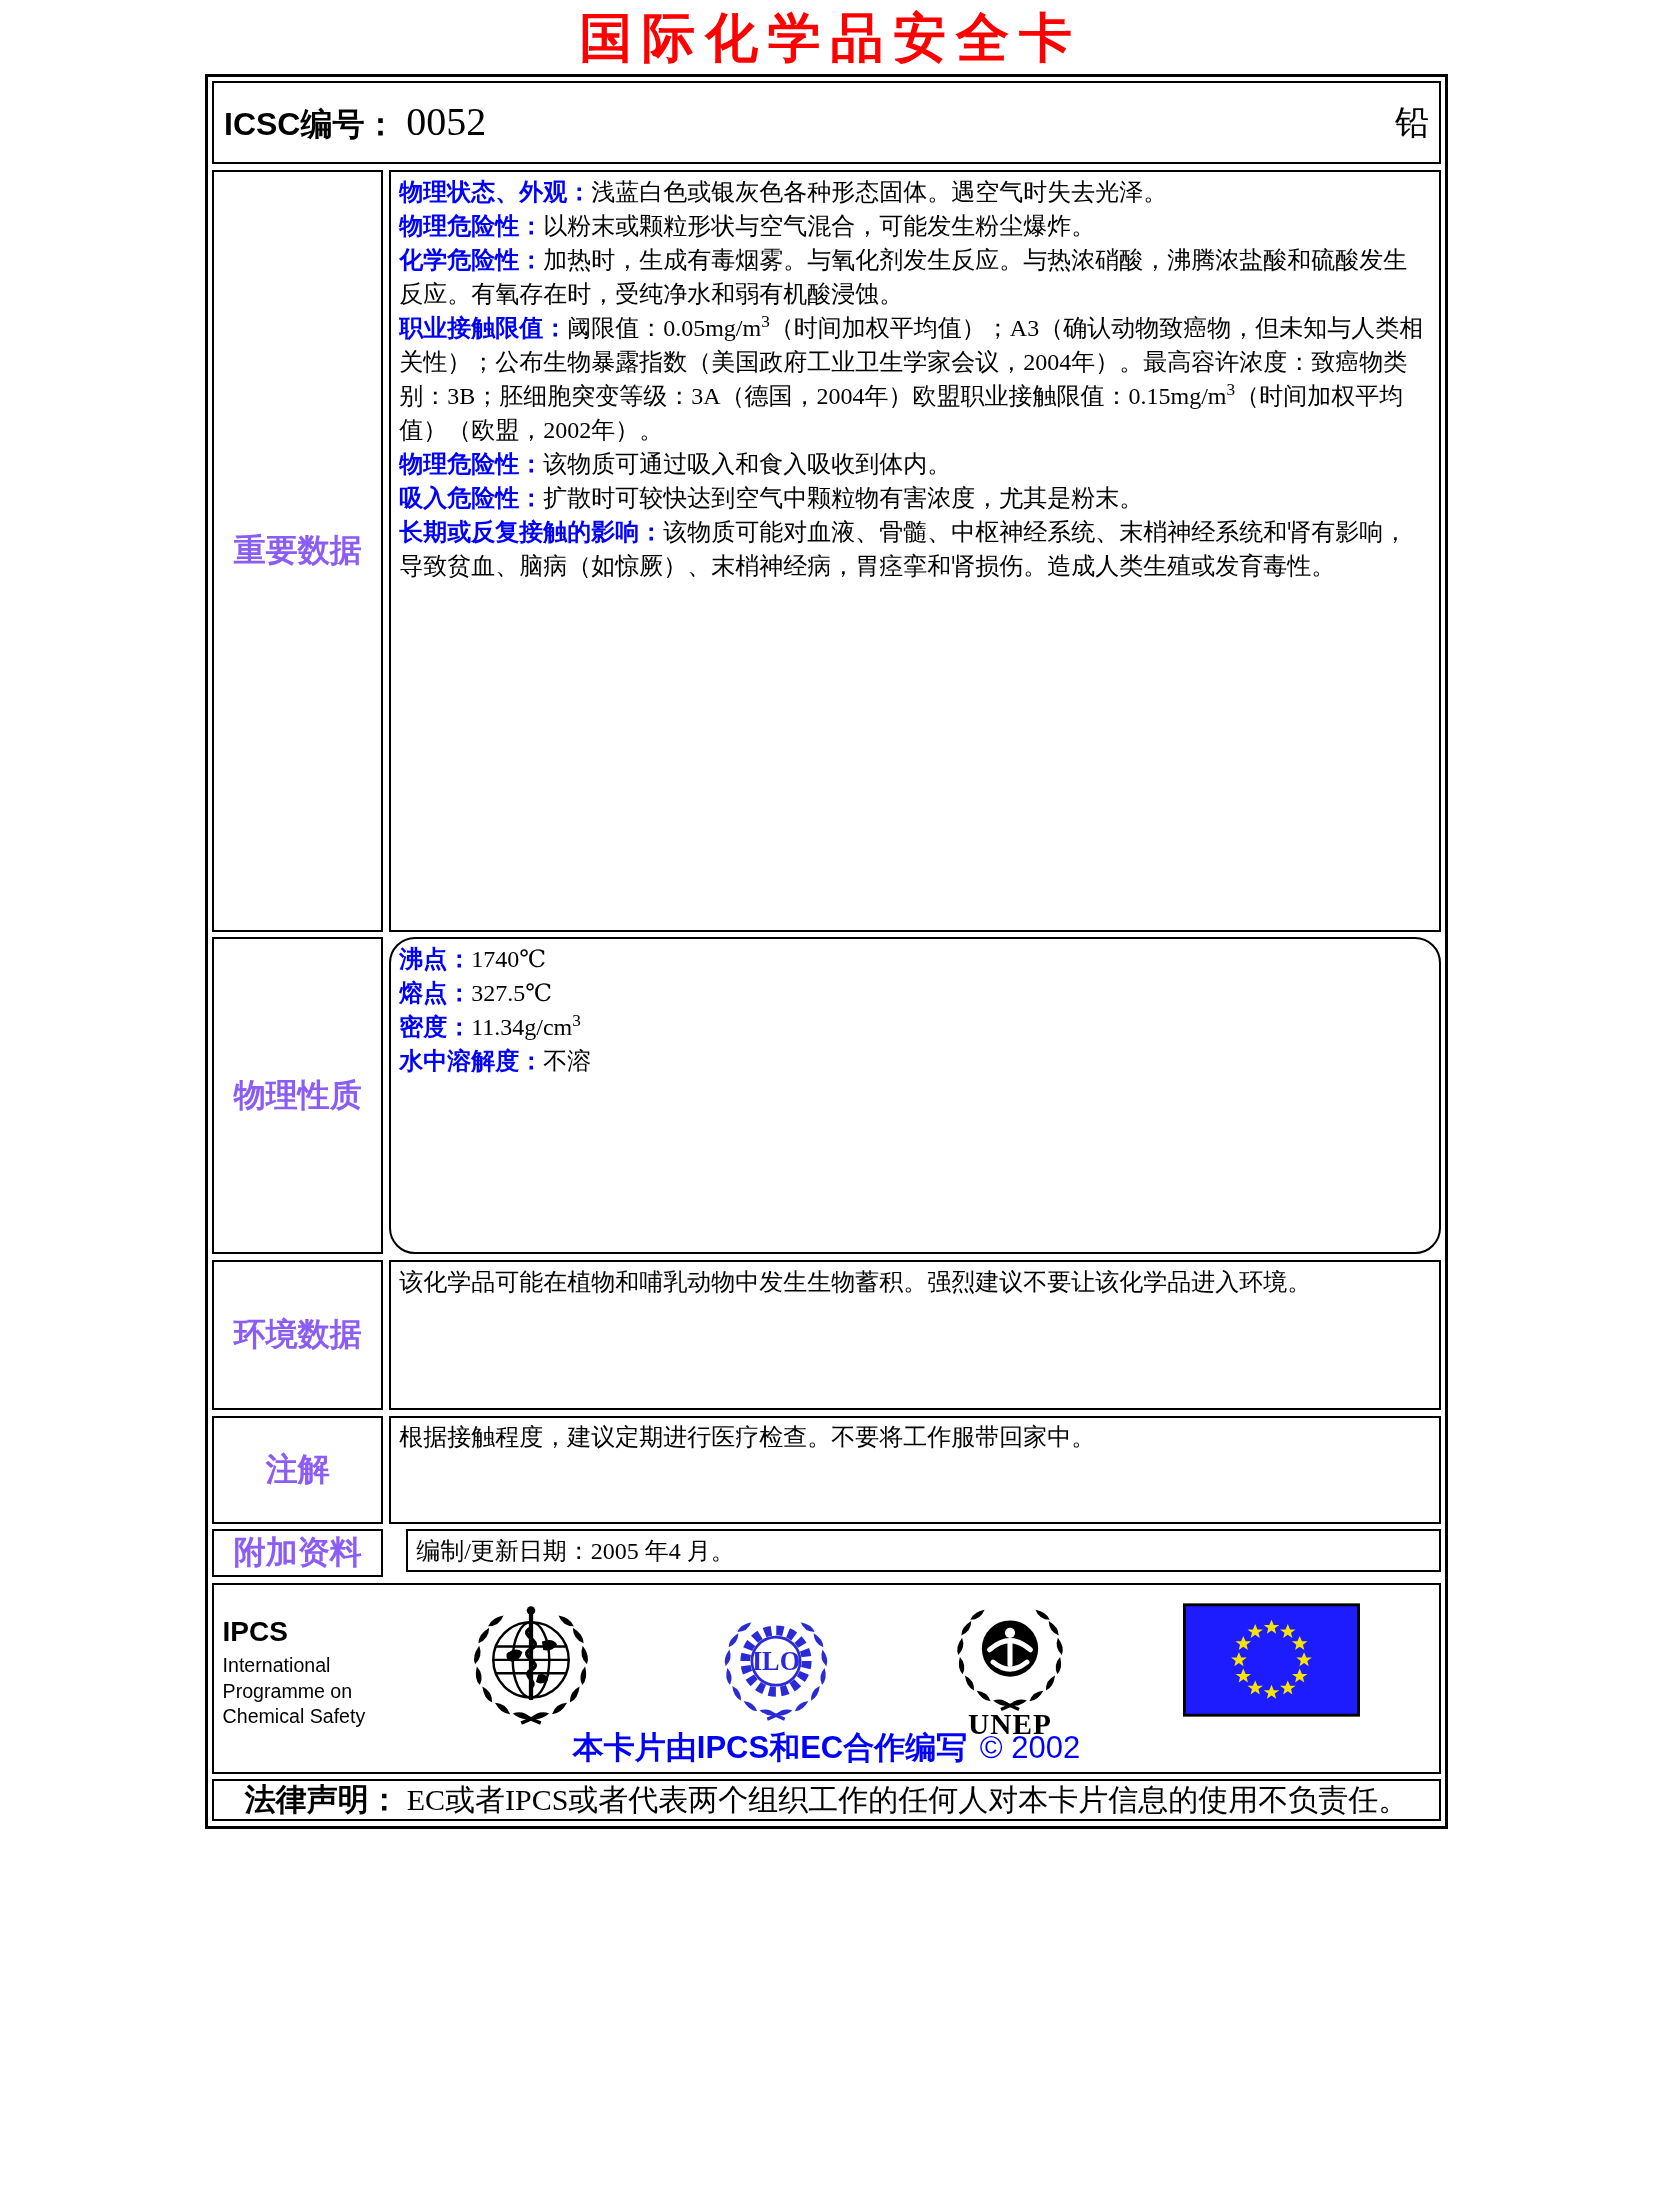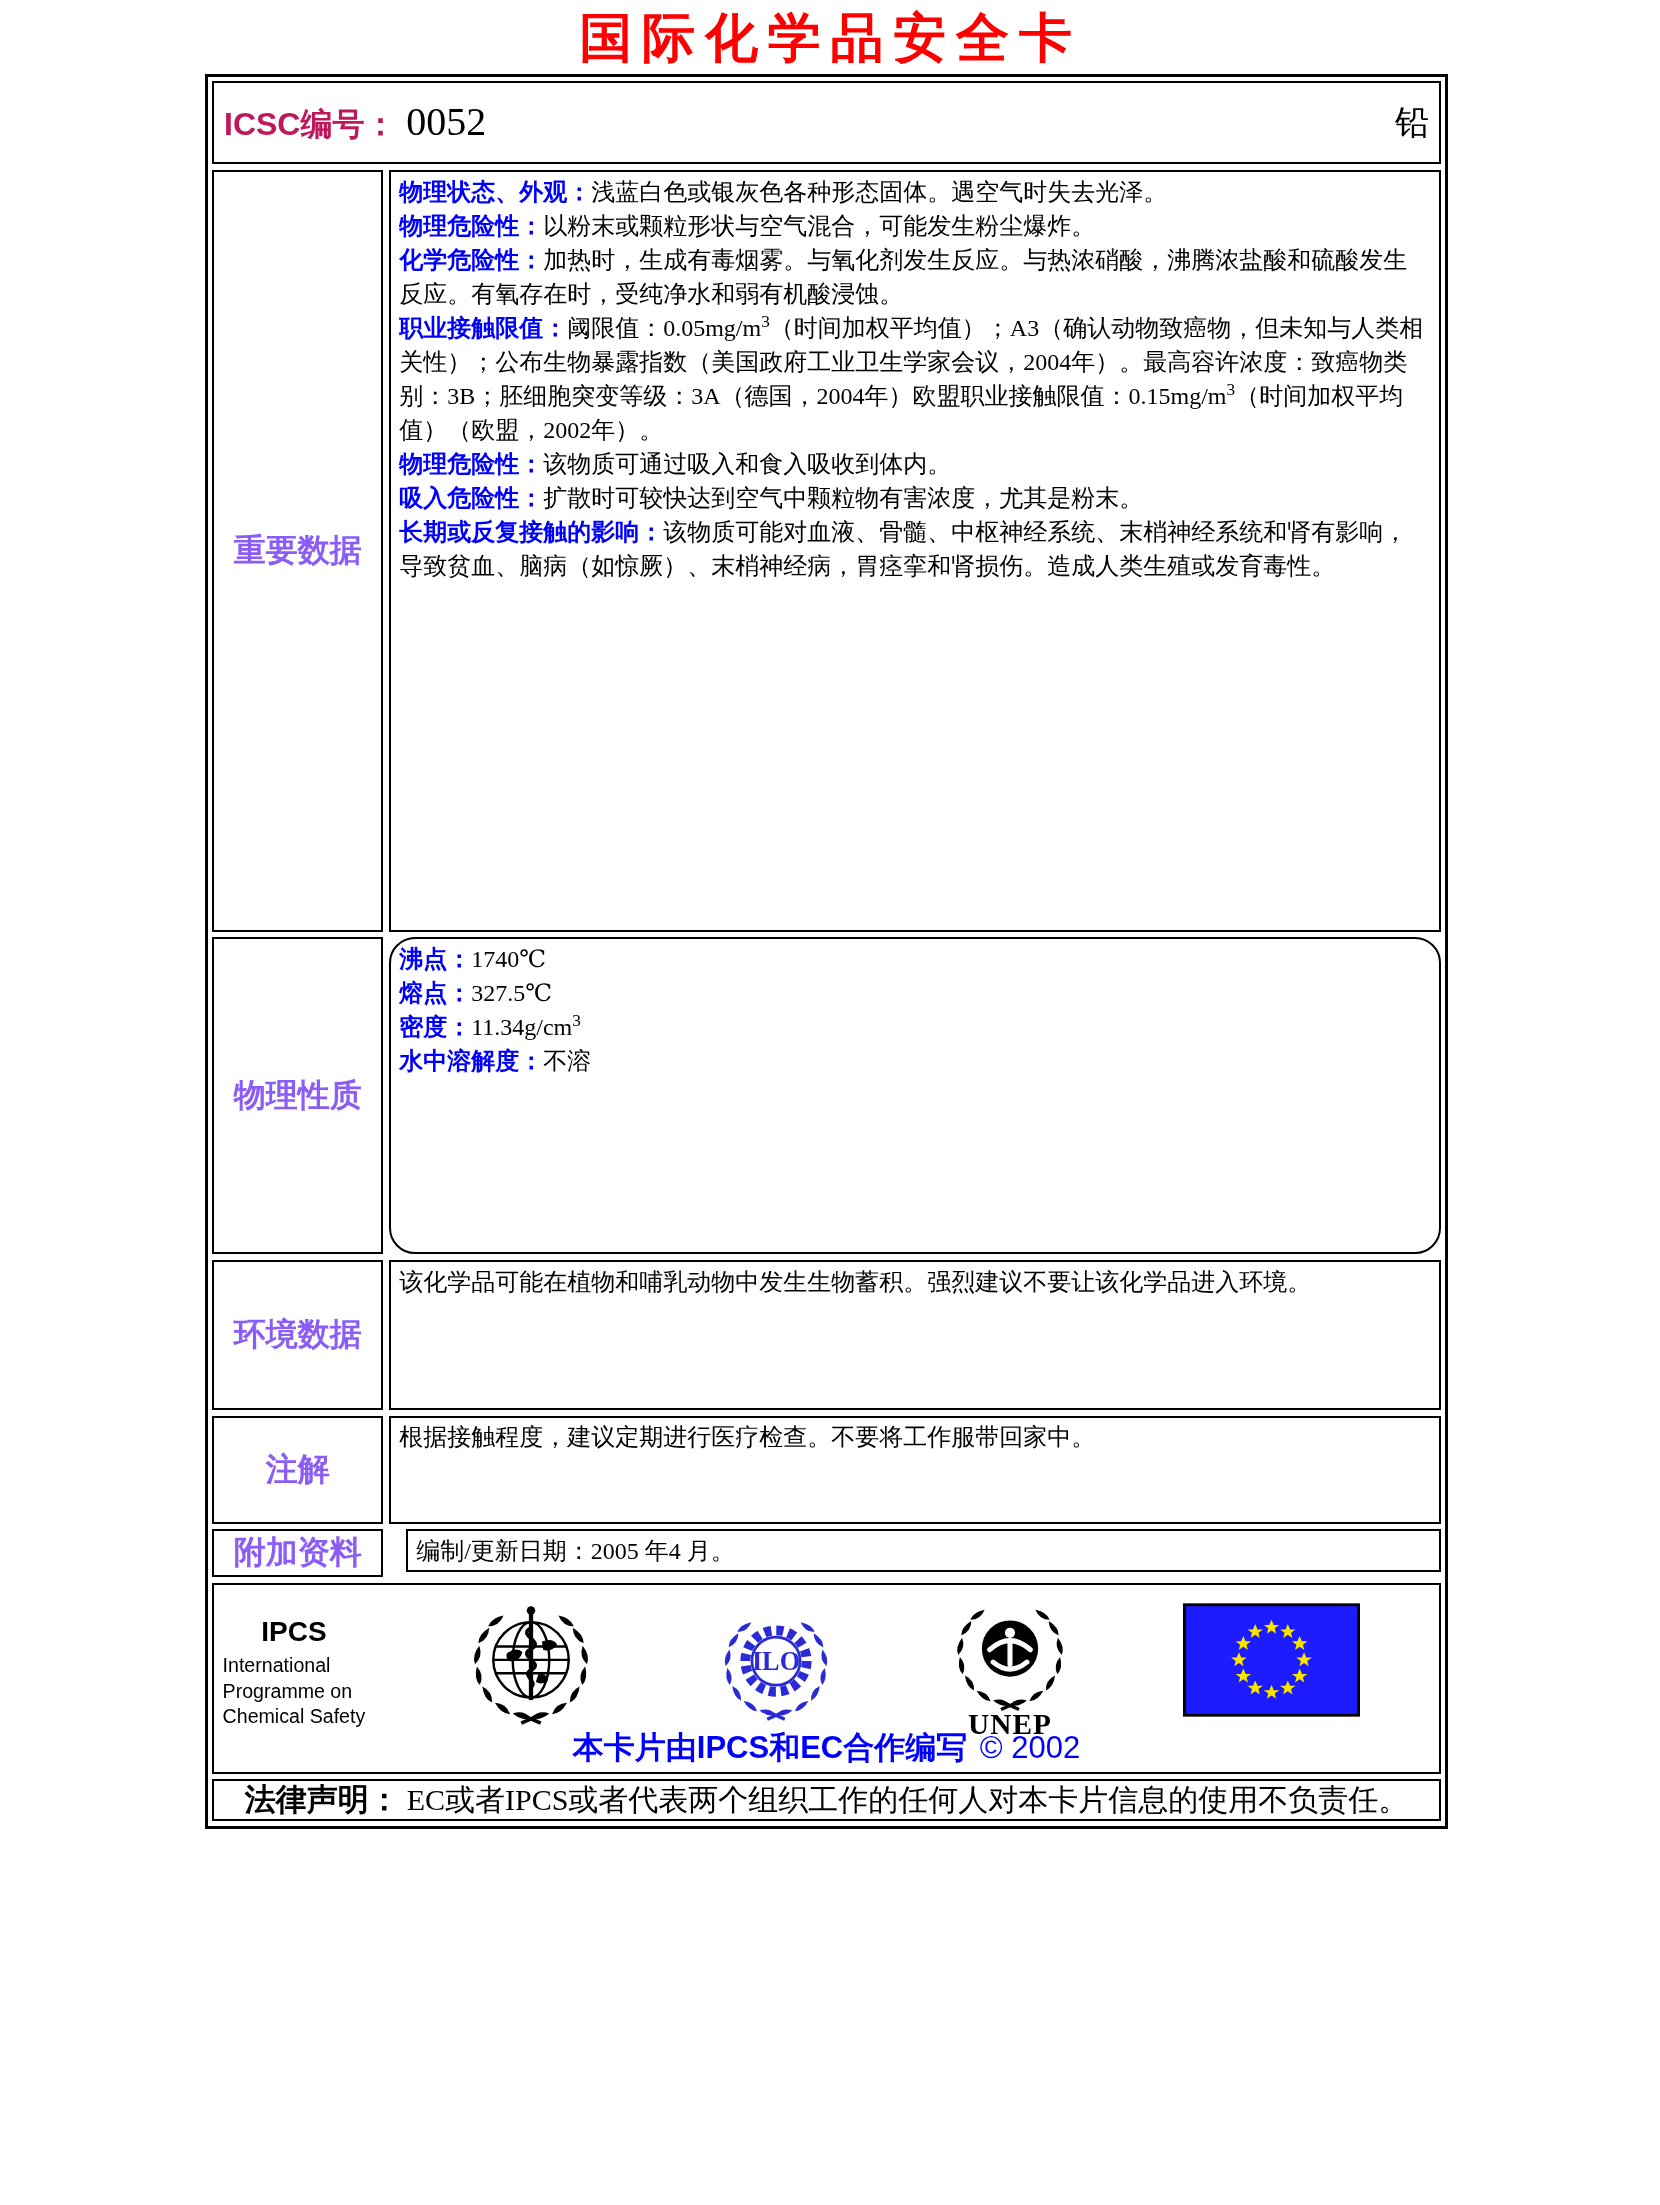--- a/index.html
+++ b/index.html
@@ -12,21 +12,21 @@
 
   .card{position:absolute;left:205px;top:74px;width:1243px;
         border:3.5px solid #000;background:#fff;padding:4.2px;
         display:flex;flex-direction:column;gap:5.6px;box-sizing:border-box;}
   .row{display:flex;gap:5.6px;}
   .cell{border:2.1px solid #000;background:#fff;box-sizing:border-box;}
 
   .header-cell{flex:1;height:83px;display:flex;align-items:center;
                justify-content:space-between;padding:0 9.8px;}
   .hdr-label{font-family:"Liberation Sans","DejaVu Sans",sans-serif;font-weight:bold;
-             font-size:32px;color:#be185d;text-align:center;}
+             font-size:32px;color:#000000;text-align:center;}
   .hdr-num{font-size:40px;color:#000;margin-left:9.8px;}
   .chem-name{font-size:34px;color:#000;}
 
   .label-cell{width:171px;flex:none;display:flex;align-items:center;justify-content:center;}
   .label-text{font-family:"Liberation Sans","DejaVu Sans",sans-serif;font-weight:bold;
               font-size:32px;color:#8b5cf6;text-align:center;}
 
   .content-cell{flex:1;padding:2.8px 8.4px;font-size:24px;line-height:1.42;color:#000;}
   .para{margin:0;}
   .lbl{color:#0000ff;font-family:"Liberation Sans","DejaVu Sans",sans-serif;font-weight:bold;}
@@ -34,21 +34,21 @@
 
   .h-important{height:762px;}
   .h-phys{height:317px;border-radius:26px;}
   .h-env{height:150px;}
   .h-notes{height:108px;}
   .h-add{height:43px;display:flex;align-items:center;padding-top:0;padding-bottom:0;margin-left:17px;}
 
   .logos-cell{flex:1;height:191px;position:relative;}
   .ipcs-block{position:absolute;left:8.4px;top:31px;}
   .ipcs-title{font-family:"Liberation Sans","DejaVu Sans",sans-serif;font-weight:bold;
-              font-size:28px;color:#000;margin-bottom:5.6px;text-align:center;}
+              font-size:28px;color:#000;margin-bottom:5.6px;}
   .ipcs-sub{font-family:"Liberation Sans","DejaVu Sans",sans-serif;font-size:19.6px;
             line-height:1.3;color:#000;}
   .logo{position:absolute;}
   .logo-who{left:247px;top:5.6px;color:#000;}
   .logo-ilo{left:499px;top:14px;color:#2b2bd6;}
   .logo-unep{left:731px;top:5.6px;color:#000;}
   .logo-eu{left:969px;top:18px;}
   .credit{position:absolute;left:0;right:0;bottom:2.8px;text-align:center;font-size:31px;color:#0000ff;}
   .credit-main{font-family:"Liberation Sans","DejaVu Sans",sans-serif;font-weight:bold;}
   .credit-year{font-family:"Liberation Sans","DejaVu Sans",sans-serif;margin-left:12.6px;}

